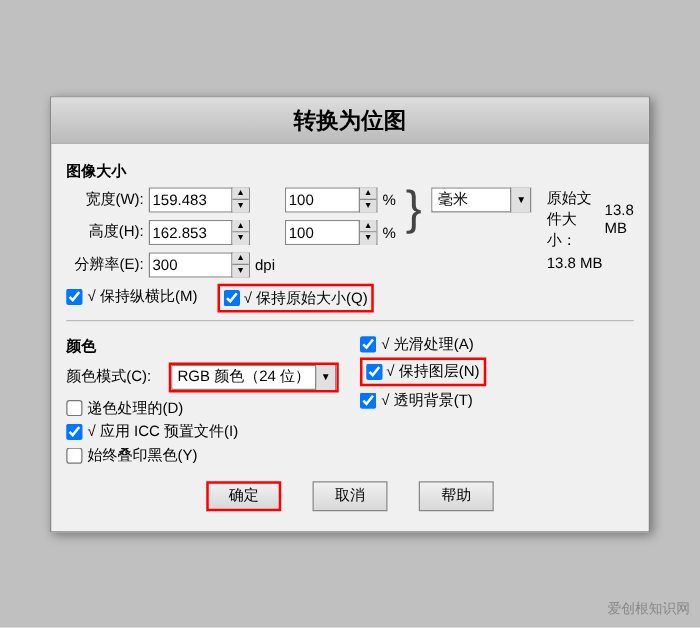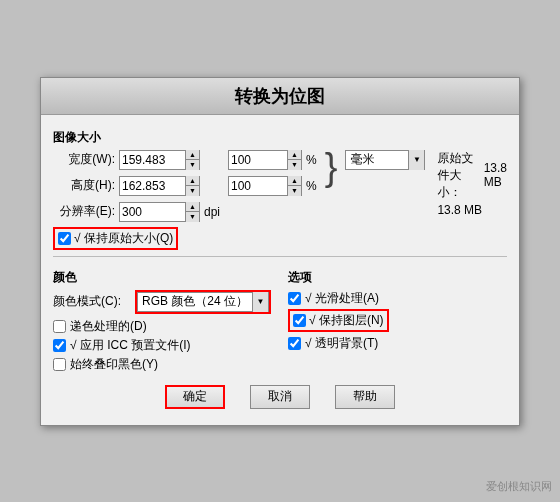--- a/index.html
+++ b/index.html
@@ -282,20 +282,24 @@
           <span>原始文件大小：</span>
           <span>13.8 MB</span>
         </div>
         <div class="file-size-row">
           <span>13.8 MB</span>
         </div>
       </div>
     </div>
 
     <div style="display:flex; gap:16px; margin-top:2px;">
+      <div class="checkbox-row">
+        <input type="checkbox" checked="" style="">
+        <span>√ 保持纵横比(M)</span>
+      </div>
       <div class="highlighted-checkbox">
         <input type="checkbox" checked="" style="">
         <span>√ 保持原始大小(Q)</span>
       </div>
     </div>
 
     <hr style="border:none; border-top:1px solid #bbb; margin:6px 0;">
 
     <div class="two-columns">
 
@@ -318,21 +322,20 @@
           <input type="checkbox" checked="" style="">
           <span>√ 应用 ICC 预置文件(I)</span>
         </div>
         <div class="checkbox-row">
           <input type="checkbox" style="">
           <span>始终叠印黑色(Y)</span>
         </div>
       </div>
 
       <div class="col-right">
-        <div class="section-label">选项</div>
         <div class="checkbox-row" style="margin-top:4px;">
           <input type="checkbox" checked="" style="">
           <span>√ 光滑处理(A)</span>
         </div>
         <div class="highlighted-check-box">
           <input type="checkbox" checked="" style="">
           <span>√ 保持图层(N)</span>
         </div>
         <div class="checkbox-row" style="margin-top:3px;">
           <input type="checkbox" checked="" style="">

